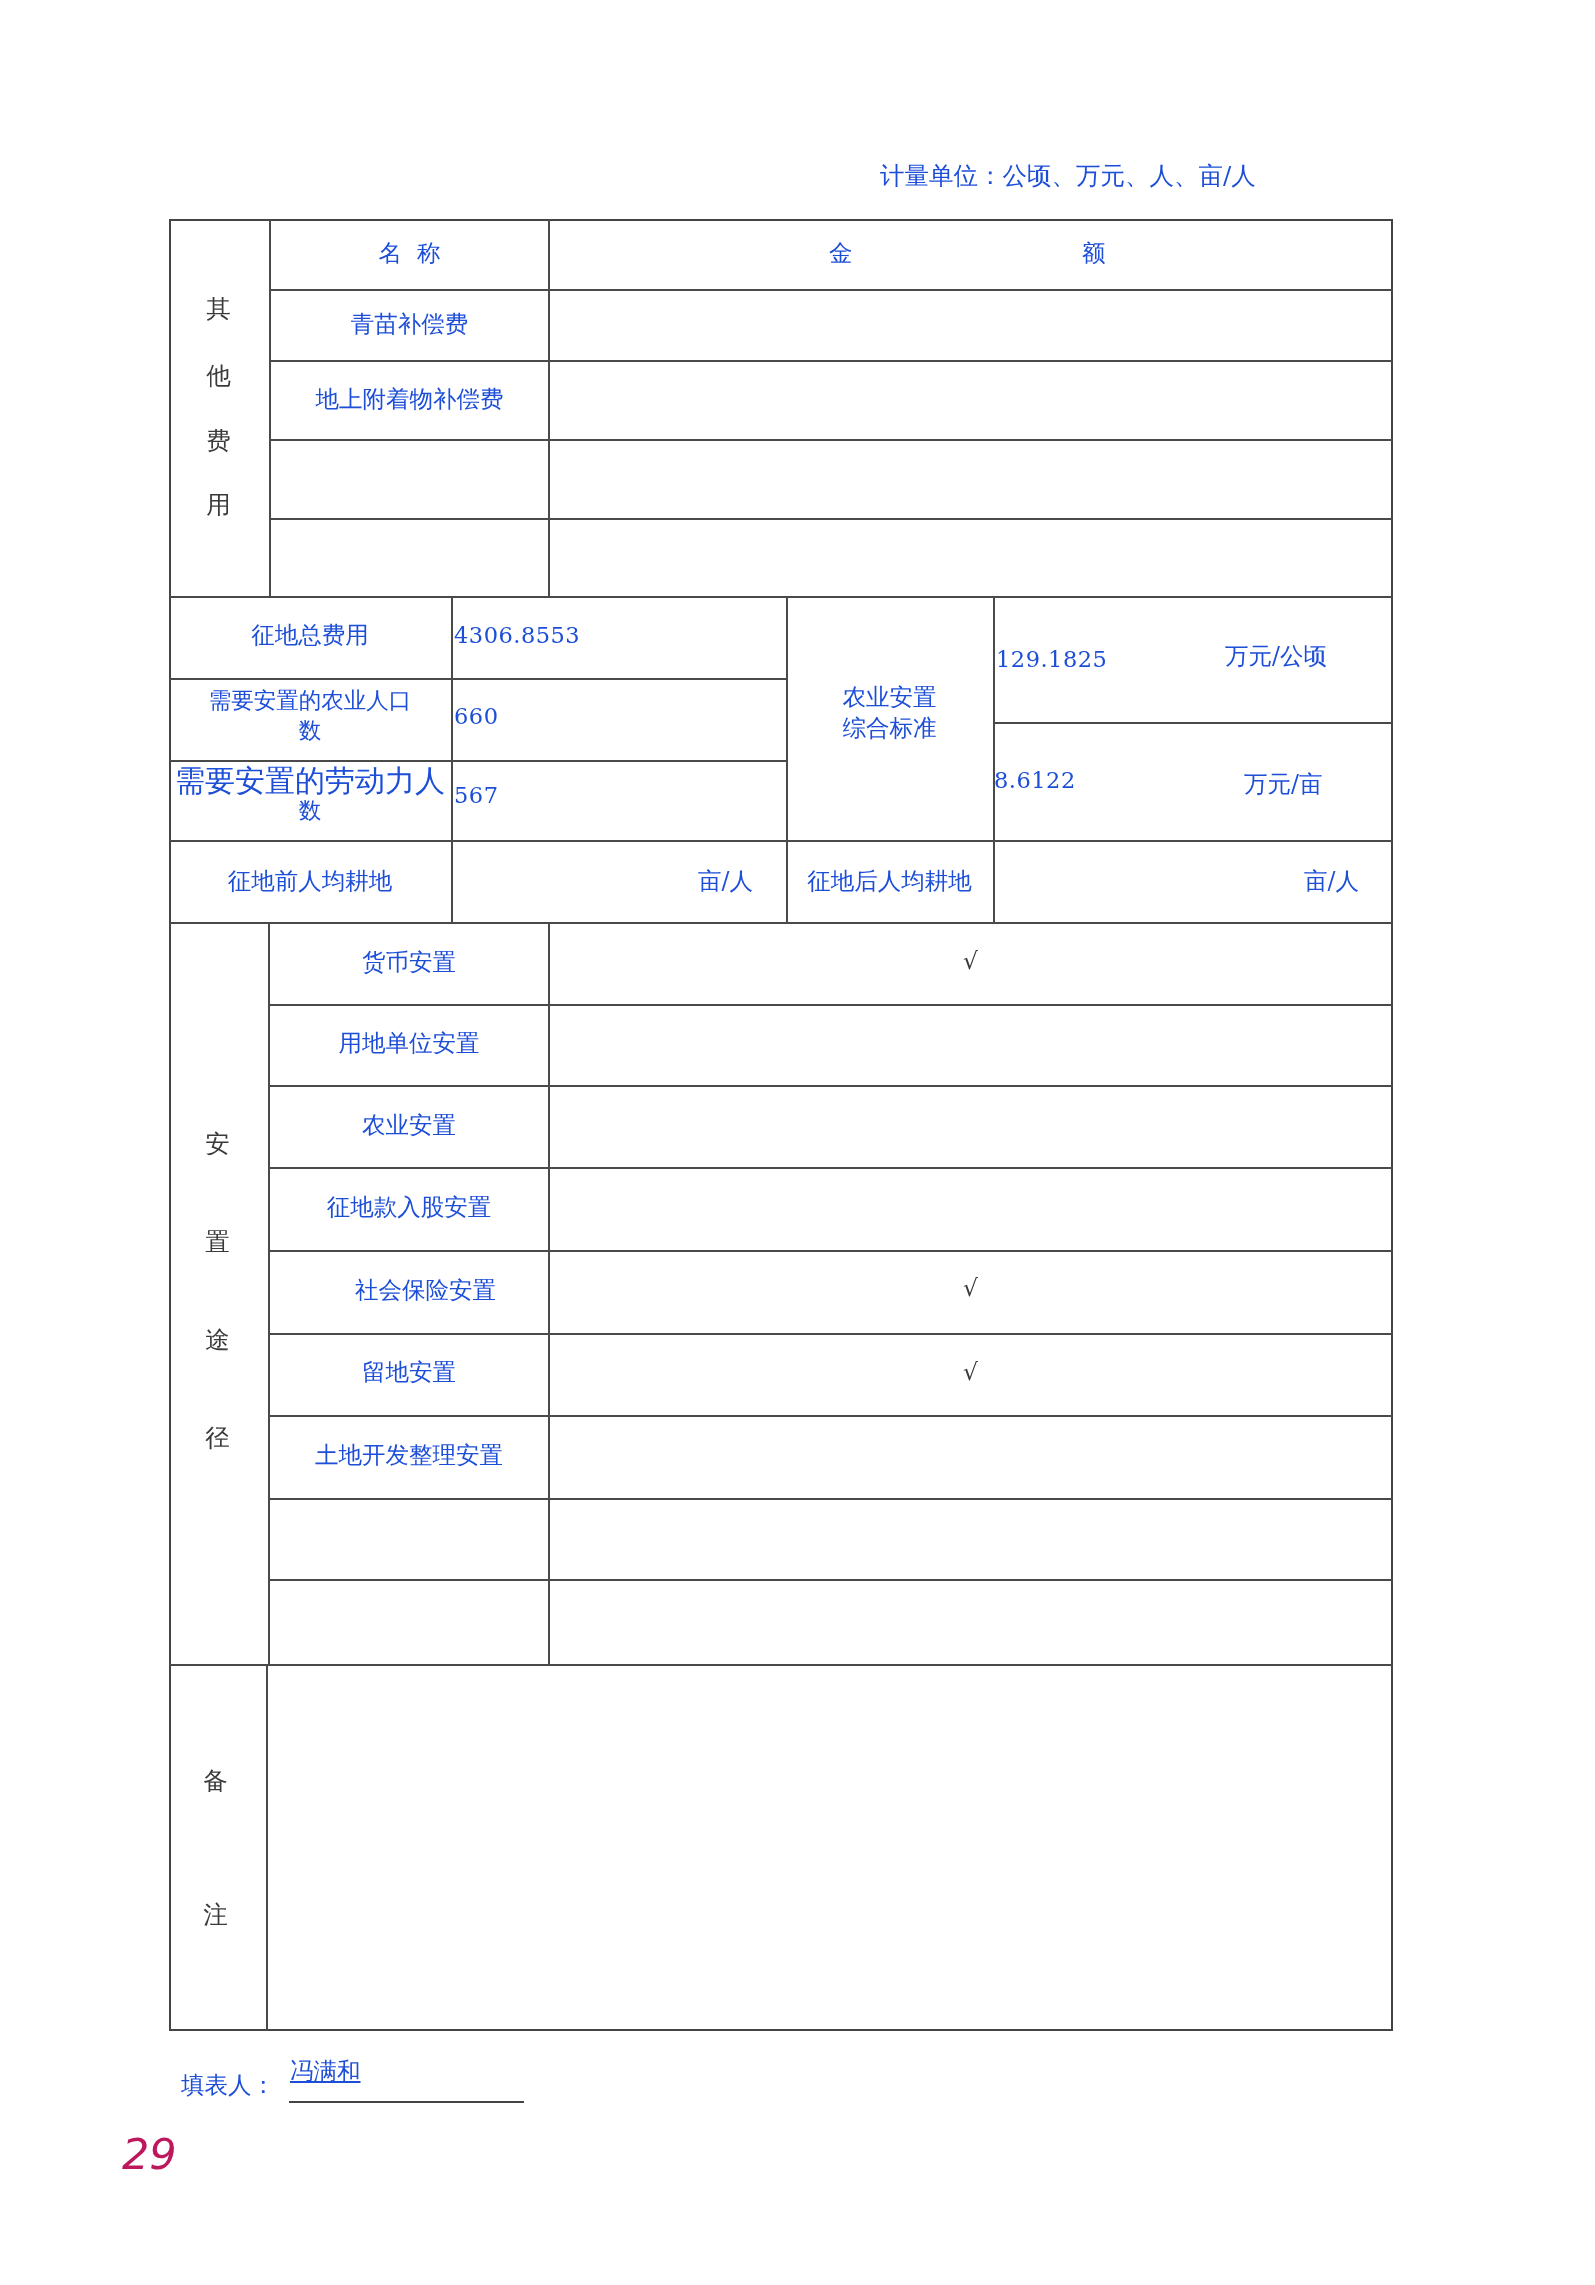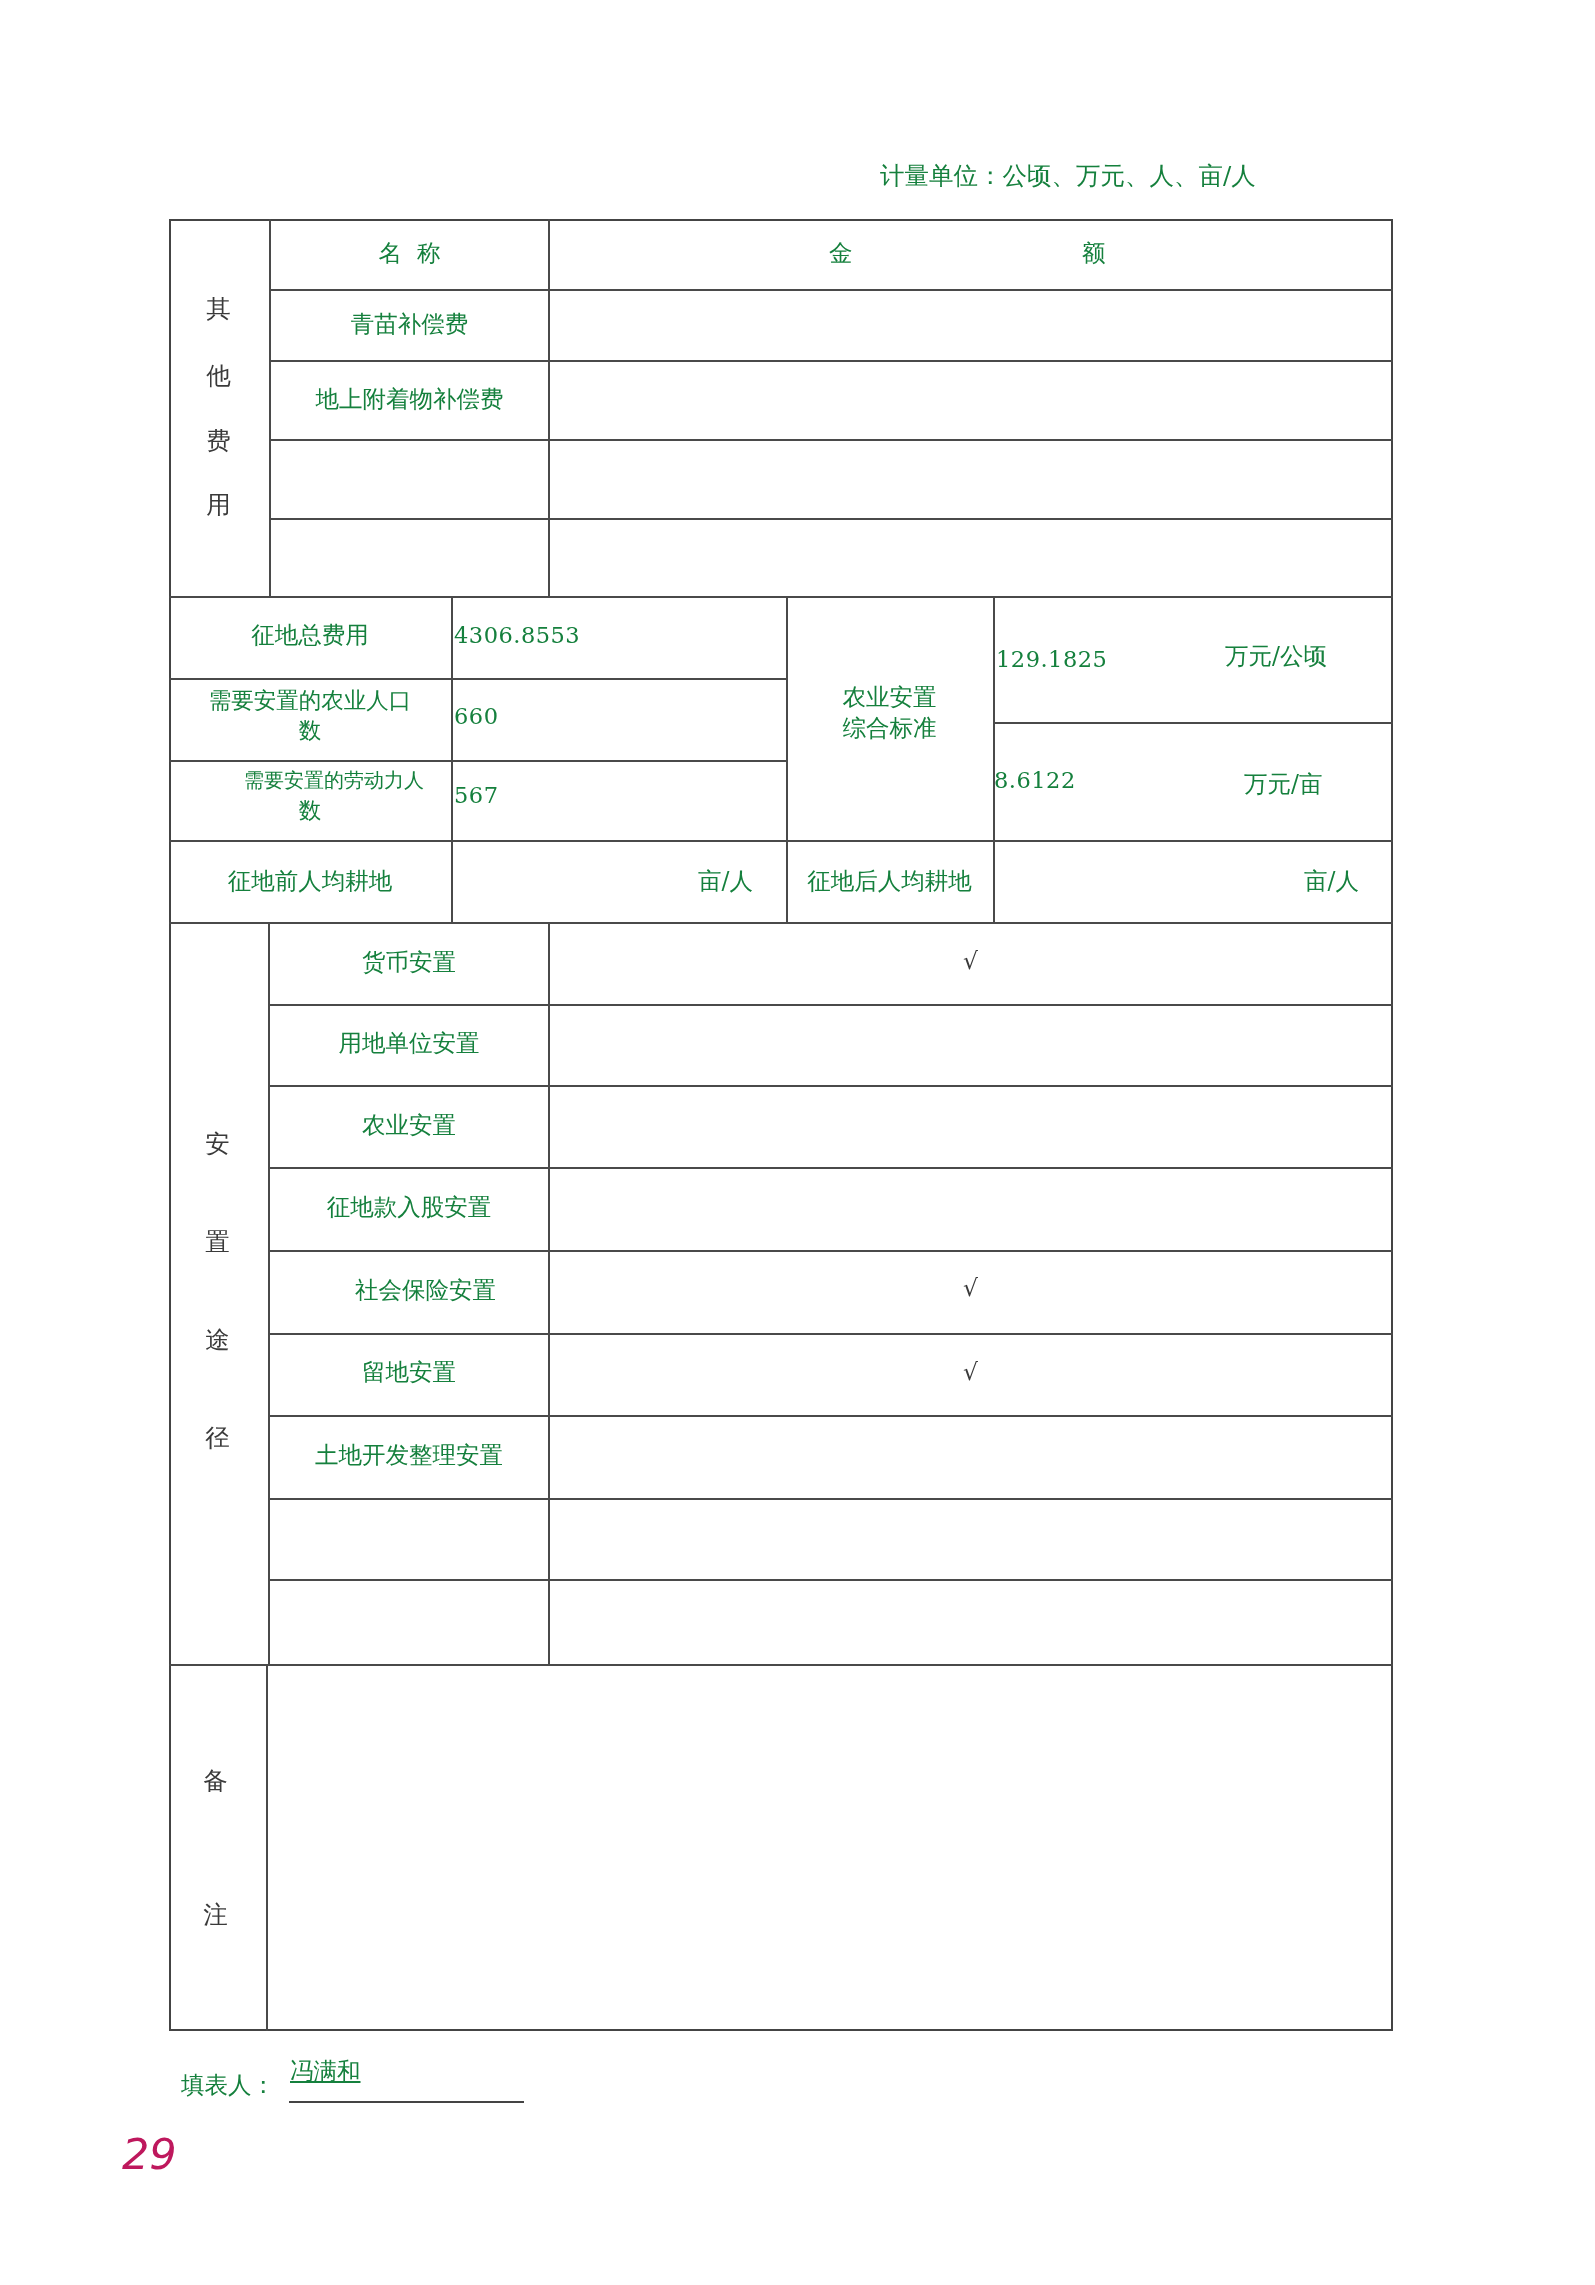--- a/index.html
+++ b/index.html
@@ -1,21 +1,21 @@
 <!DOCTYPE html>
 <html><head>
 <meta charset="utf-8">
 <style>
   html, body { margin:0; padding:0; }
   body { width:1596px; height:2286px; background:#ffffff; position:relative; overflow:hidden;
          font-family: "DejaVu Serif", "Liberation Serif", serif; color:#3a3a3a; }
   .abs { position:absolute; }
   .hl { position:absolute; height:0; border-top:2px solid #4a4a4a; }
   .vl { position:absolute; width:0; border-left:2px solid #4a4a4a; }
-  .txt { position:absolute; font-size:23.5px; line-height:29px; white-space:nowrap; color:#15803d; }
+  .txt { position:absolute; font-size:23.5px; line-height:29px; white-space:nowrap; color:#1d4ed8; }
   .ctr { text-align:center; }
   .num { font-family: "DejaVu Serif", "Liberation Serif", serif; font-size:22.5px; letter-spacing:0.5px; }
   .vchar { position:absolute; font-size:24.5px; width:39px; text-align:center; }
   .check { position:absolute; font-size:23.5px; }
   .handwritten { position:absolute; font-family: "DejaVu Sans", sans-serif; font-size:43px; font-weight:300; color:#be185d; font-style:italic; }
 </style>
 </head>
 <body>
 
 <div class="txt" style="left:880px; top:161px; font-size:24.5px;">计量单位：公顷、万元、人、亩/人</div>
@@ -60,21 +60,21 @@
   <div class="hl" style="left:169px; top:840px; width:1224px;"></div>
   <div class="hl" style="left:169px; top:922px; width:1224px;"></div>
 
   <div class="txt ctr" style="left:169px; width:282px; top:621px;">征地总费用</div>
   <div class="txt num" style="left:454px; top:621px;">4306.8553</div>
 
   <div class="txt ctr" style="left:169px; width:282px; top:686px; font-size:22.5px;">需要安置的农业人口</div>
   <div class="txt ctr" style="left:169px; width:282px; top:716px; font-size:22.5px;">数</div>
   <div class="txt num" style="left:454px; top:702px;">660</div>
 
-  <div class="txt ctr" style="left:169px; width:282px; top:766px; font-size:20px;padding-left:24px;">需要安置的劳动力人</div>
+  <div class="txt ctr" style="left:169px; width:282px; top:766px; font-size:30px;">需要安置的劳动力人</div>
   <div class="txt ctr" style="left:169px; width:282px; top:796px; font-size:22.5px;">数</div>
   <div class="txt num" style="left:454px; top:781px;">567</div>
 
   <div class="txt ctr" style="left:786px; width:207px; top:683px;">农业安置</div>
   <div class="txt ctr" style="left:786px; width:207px; top:714px;">综合标准</div>
 
   <div class="txt num" style="left:996px; top:645px;">129.1825</div>
   <div class="txt" style="left:1225px; top:642px;">万元/公顷</div>
   <div class="txt num" style="left:994px; top:766px;">8.6122</div>
   <div class="txt" style="left:1244px; top:770px;">万元/亩</div>

